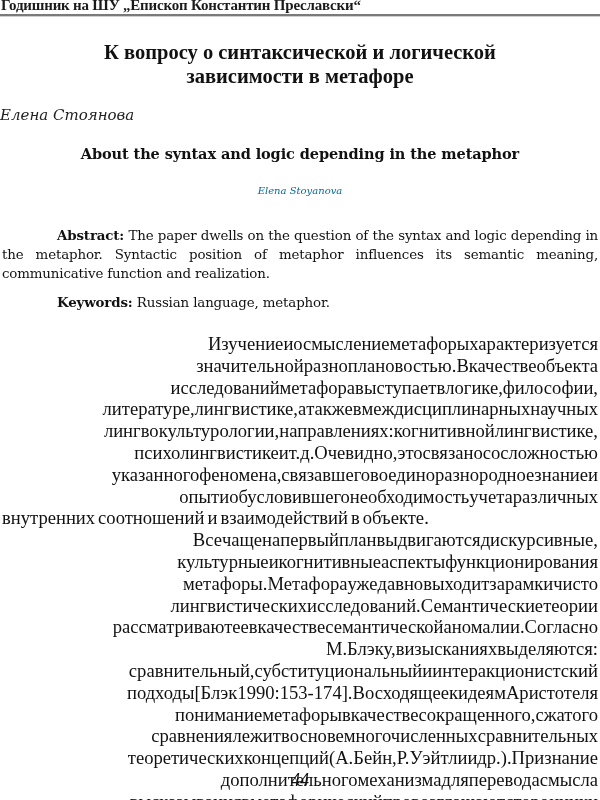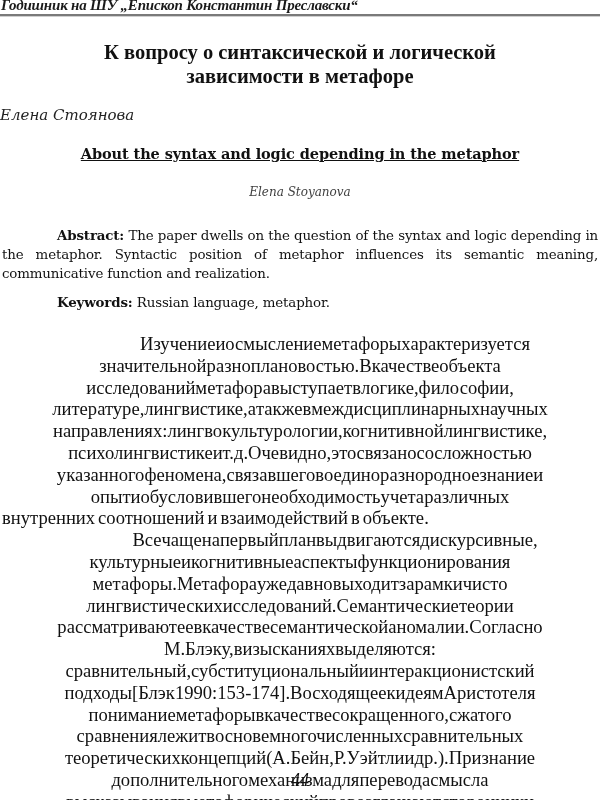--- a/index.html
+++ b/index.html
@@ -13,21 +13,20 @@
       position: relative;
       overflow: hidden;
       color: #111111;
     }
     .page-header {
       position: absolute;
       left: 0;
       top: 0;
       width: 600px;
       height: 32px;
-      font-style: italic;
     }
     .page-header .running-title {
       position: absolute;
       left: 1px;
       top: -3px;
       font-family: "Liberation Serif", serif;
       font-size: 15px;
       font-weight: bold;
       white-space: nowrap;
       color: #1a1a1a;
@@ -67,32 +66,31 @@
     .title-en {
       position: absolute;
       left: 0;
       top: 145px;
       width: 600px;
       text-align: center;
       font-family: "DejaVu Serif", serif;
       font-weight: bold;
       font-size: 14.5px;
       letter-spacing: -0.1px;
-      text-decoration: underline;
     }
     .author-en {
       position: absolute;
       left: 0;
       top: 185px;
       width: 600px;
       text-align: center;
       font-family: "DejaVu Serif", serif;
       font-style: italic;
-      font-size: 12px;
-      color: #404040;
+      font-size: 10px;
+      color: #0369a1;
     }
     .abstract {
       position: absolute;
       left: 2px;
       top: 226px;
       width: 596px;
       font-family: "DejaVu Serif", serif;
       font-size: 13.4px;
       line-height: 19px;
       text-align: justify;
@@ -119,21 +117,21 @@
       top: 333px;
       width: 596px;
     }
     .body-line {
       height: 21.8px;
       font-family: "Liberation Serif", serif;
       font-size: 18.6px;
       line-height: 21.8px;
       white-space: nowrap;
       display: flex;
-      justify-content: center;
+      justify-content: flex-end;
     }
     .body-line.last {
       justify-content: flex-start;
       gap: 3px;
     }
     .body-line.indent {
       padding-left: 70px;
     }
     .page-number {
       position: absolute;
@@ -195,22 +193,22 @@
     <div class="body-line">
       <span>литературе,</span>
       <span>лингвистике,</span>
       <span>а</span>
       <span>также</span>
       <span>в</span>
       <span>междисциплинарных</span>
       <span>научных</span>
     </div>
     <div class="body-line">
+      <span>лингвокультурологии,</span>
       <span>направлениях:</span>
-      <span>лингвокультурологии,</span>
       <span>когнитивной</span>
       <span>лингвистике,</span>
     </div>
     <div class="body-line">
       <span>психолингвистике</span>
       <span>и</span>
       <span>т.д.</span>
       <span>Очевидно,</span>
       <span>это</span>
       <span>связано</span>

